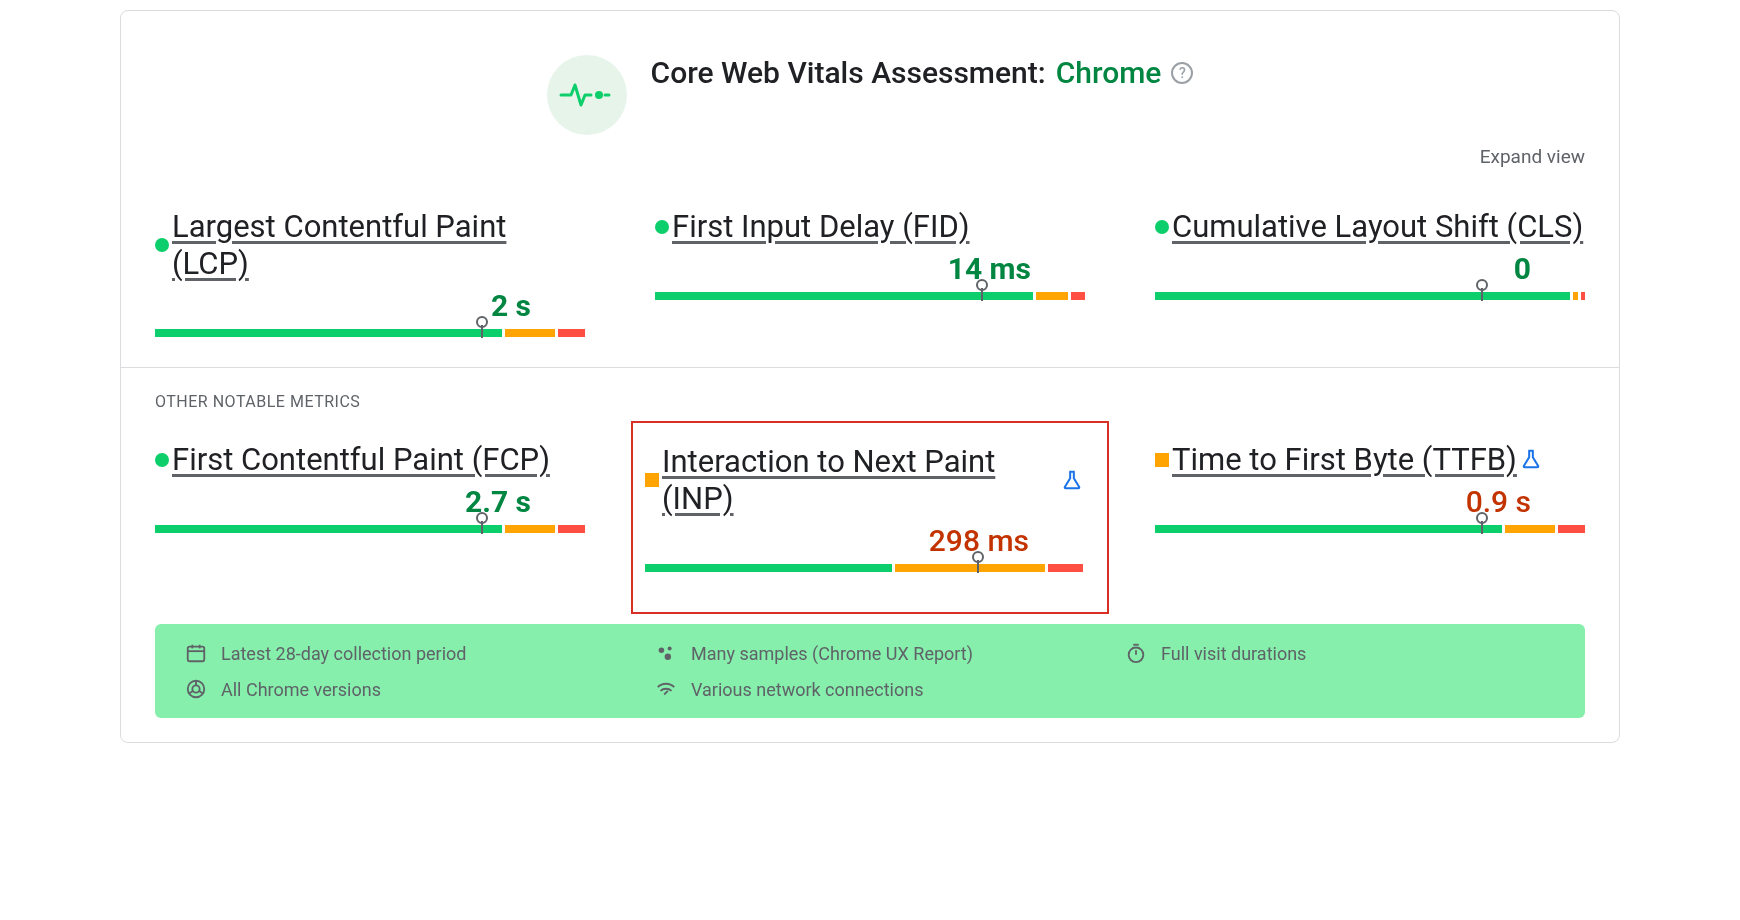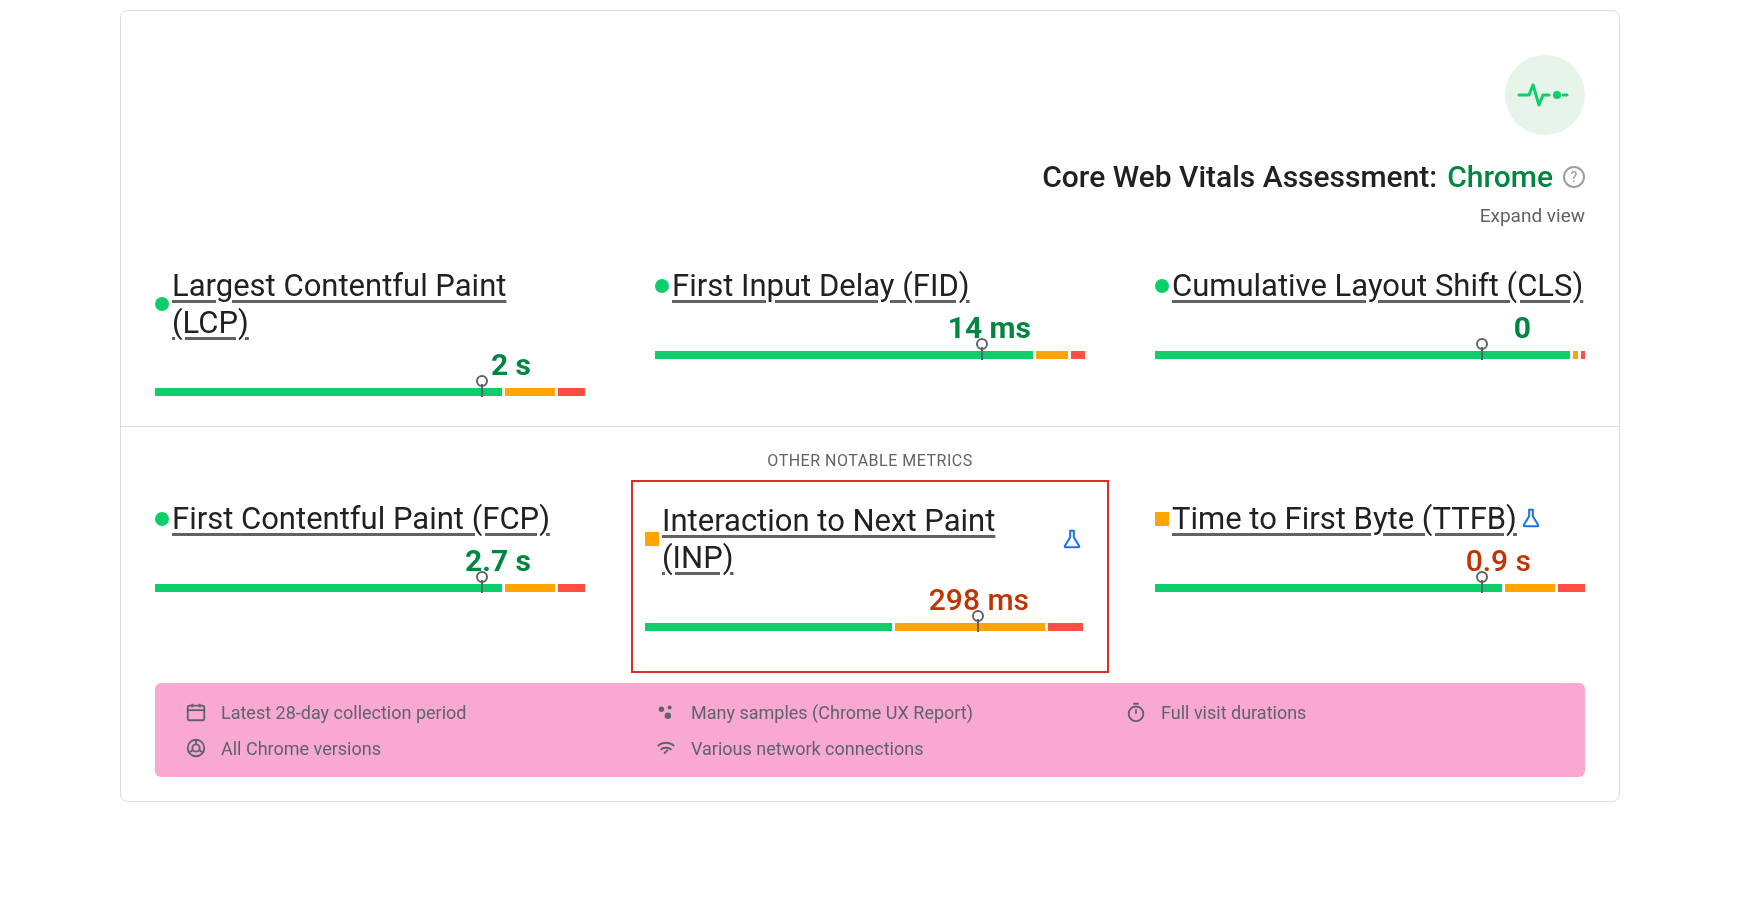--- a/index.html
+++ b/index.html
@@ -27,26 +27,25 @@
     border-radius: 8px;
     padding: 24px 34px;
     width: 1500px;
     margin: 0 auto;
     background: #fff;
   }
 
   
   .header {
     display: flex;
-    align-items: flex-end;
+    align-items: flex-start;
     justify-content: center;
     gap: 24px;
     margin-top: 20px;
     margin-bottom: 10px;
-    flex-direction: column;
   }
   .pulse-badge {
     width: 80px; height: 80px;
     border-radius: 50%;
     background: #e6f4ea;
     display: flex; align-items: center; justify-content: center;
   }
   .title-line {
     font-size: 30px;
     font-weight: 500;
@@ -158,26 +157,25 @@
   hr.sep {
     border: none;
     border-top: 1px solid var(--border);
     margin: 24px -34px;
   }
   .section-label {
     font-size: 16px;
     letter-spacing: 0.5px;
     color: var(--text-light);
     margin-bottom: 30px;
-    text-align: center;
   }
 
   
   .footer {
-    background: #f9a8d4;
+    background: #86efac;
     border-radius: 6px;
     margin-top: 50px;
     padding: 18px 30px;
     display: grid;
     grid-template-columns: repeat(3, 1fr);
     gap: 14px 40px;
     color: var(--text-light);
     font-size: 18px;
   }
   .footer-item { display: flex; align-items: center; gap: 14px; }

